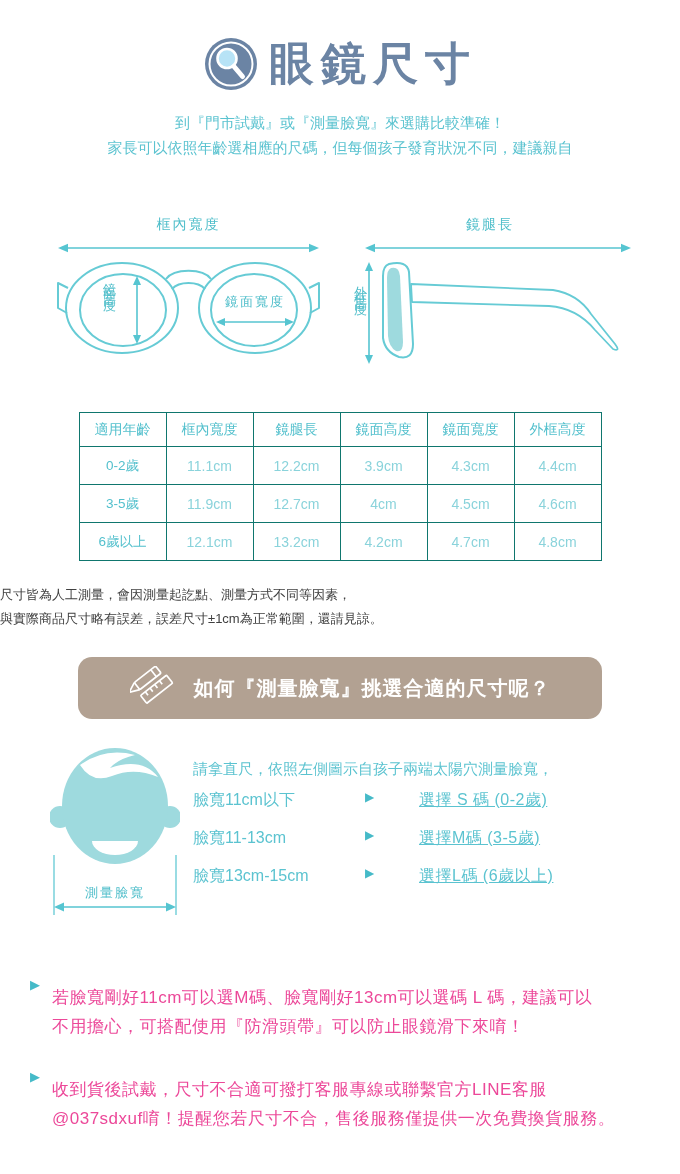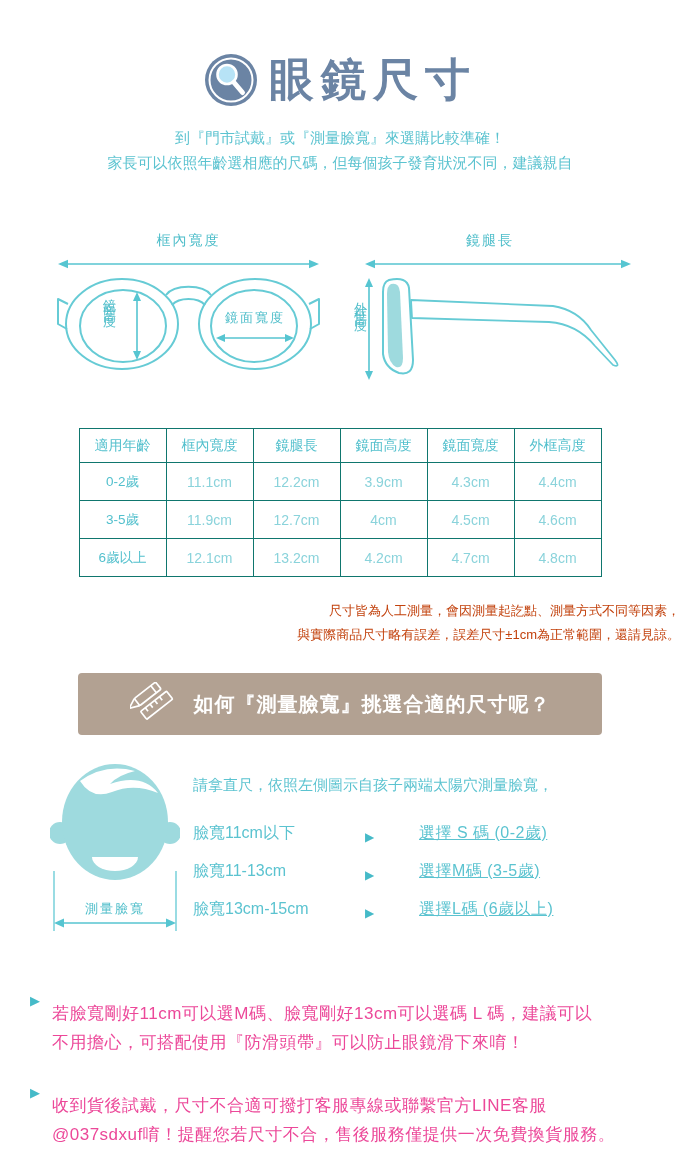--- a/index.html
+++ b/index.html
@@ -1,21 +1,21 @@
 <!DOCTYPE html>
 <html><head>
 <meta charset="utf-8">
 <style>
   * { margin:0; padding:0; box-sizing:border-box; }
   html,body { background:#ffffff; }
   body { font-family:"Liberation Sans","DejaVu Sans",sans-serif; }
   .page { width:680px; height:1174px; background:#fff; overflow:hidden; position:relative; }
 
   
-  .header { padding-top:50px;font-family:Liberation Serif, serif; }
+  .header { padding-top:34px; }
   .title-row { display:flex; align-items:center; justify-content:center; gap:10px; }
   .page-title { font-size:45px; font-weight:bold; color:#6b84a4; letter-spacing:7px; }
   .subtitle { margin-top:16px; text-align:center; font-size:15px; line-height:25px; color:#5bc3d0; }
 
   
   .diagrams { margin-top:56px; display:flex; padding-left:56px; gap:24px; }
   .diagram { position:relative; }
   .diagram.front { width:265px; height:180px; }
   .diagram.side  { width:290px; height:180px; }
   .dlabel { position:absolute; top:0; left:0; right:0; text-align:center; font-size:14px; color:#4fbeca; letter-spacing:2px; }
@@ -29,36 +29,36 @@
   .size-table { margin:16px auto 0; border-collapse:collapse; }
   .size-table th, .size-table td {
     border:1px solid #0f766e; width:87px; text-align:center;
     font-weight:normal; font-size:14px;
   }
   .size-table th { height:34px; color:#53c0cd; }
   .size-table td { height:38px; color:#8ad3db; }
   .size-table td.age { color:#53c0cd; font-size:13.5px; }
 
   
-  .table-note { margin-top:22px; text-align:right; font-size:13px; line-height:24px; color:#c2410c; }
-
-  
-  .banner { margin:26px auto 0; width:524px; height:62px; background:#b2a192; border-radius:4px;
+  .table-note { margin-top:22px; text-align:left; font-size:13px; line-height:24px; color:#404040; }
+
+  
+  .banner { margin:26px auto 0; width:524px; height:62px; background:#b2a192; border-radius:14px;
             display:flex; align-items:center; justify-content:center; gap:14px; }
   .banner-title { color:#ffffff; font-size:20px; font-weight:bold; letter-spacing:1px; }
 
   
   .measure { margin-top:24px; display:flex; padding-left:50px; }
   .face-wrap { position:relative; width:130px; height:180px; flex:0 0 auto; margin-right:13px; }
   .face-label { position:absolute; top:141px; left:0; right:0; text-align:center;
                 font-size:13px; letter-spacing:2px; color:#4fbeca; }
   .measure-text { padding-top:12px; }
   .instruction { font-size:15px; line-height:27px; color:#5bc3d0; }
   .rules { margin-top:8px; }
-  .rule { display:flex; align-items:flex-end; height:38px; font-size:16px; color:#5bc3d0; }
+  .rule { display:flex; align-items:flex-start; height:38px; font-size:16px; color:#5bc3d0; }
   .rule-range { width:172px; }
   .rule-arrow { width:42px; color:#45bac8; font-size:12px; }
   .rule-result { margin-left:12px; letter-spacing:0.5px;text-decoration:underline; }
 
   
   .notes { margin-top:48px; padding:0 24px 0 30px; }
   .note { display:flex; gap:12px; }
   .note + .note { margin-top:22px; }
   .note-bullet { color:#45bac8; font-size:13px; padding-top:6px; flex:0 0 auto; }
   .note-text { font-size:17px; line-height:29px; color:#ec4899; letter-spacing:0.5px;margin-top:12px; }

